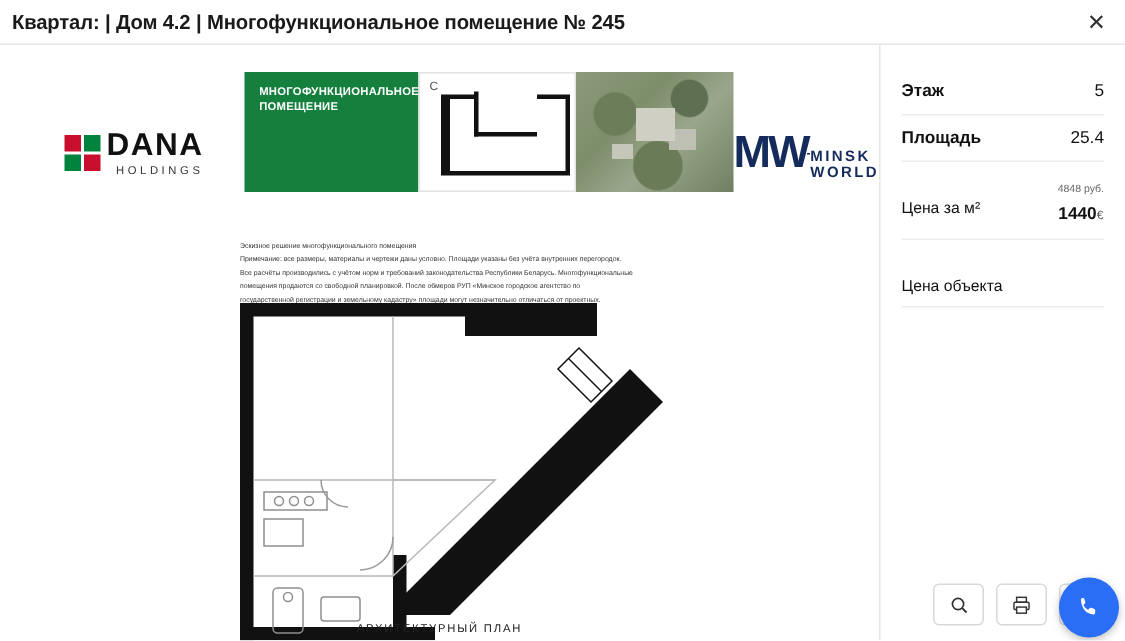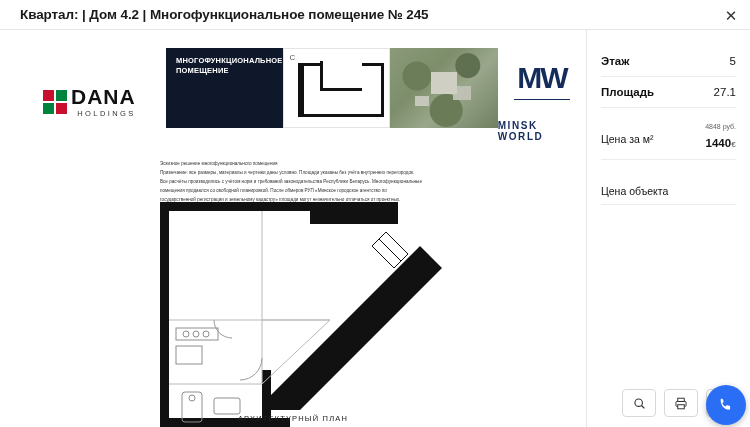--- a/index.html
+++ b/index.html
@@ -23,21 +23,21 @@
     width: 750px; height: 30px;
     background: #ffffff;
     border-bottom: 1px solid #e6e6e6;
     display: flex;
     align-items: center;
   }
   .header-title {
     font-size: 13.5px;
     font-weight: bold;
     color: #1a1a1a;
-    padding-left: 20px;
+    padding-left: 8px;
     white-space: nowrap;
     letter-spacing: -0.1px;
   }
   .close-btn {
     position: absolute;
     right: 8px; top: 4px;
     width: 22px; height: 22px;
     display: flex; align-items: center; justify-content: center;
     cursor: pointer;
     color: #333;
@@ -84,21 +84,21 @@
     font-size: 21px; font-weight: bold; letter-spacing: 1px; color: #111;
   }
   .dana-sub {
     font-size: 7.5px; letter-spacing: 2.4px; color: #333; margin-top: 3px;
     text-align: right;
   }
 
   
   .tile-blue {
     width: 118px; height: 80px;
-    background: #0f172a;
+    background: #15803d;
     color: #ffffff;
     padding: 8px 0 0 10px;
     font-size: 7.5px;
     font-weight: bold;
     line-height: 1.35;
     letter-spacing: 0.2px;
   }
 
   
   .tile-plan {
@@ -143,21 +143,21 @@
     content: "";
     position: absolute; left: 38%; top: 30%;
     width: 26px; height: 22px;
     background: #cfcfc4;
     box-shadow: 18px 10px 0 -4px #bfc0b4, -22px 18px 0 -6px #c6c7bb;
   }
 
   
   .logo-mw {
     width: 97px; height: 108px;
-    display: flex; flex-direction: column;
+    display: flex; flex-direction: row;
     align-items: center; justify-content: center;
     color: #142b5c;
   }
   .mw-mark {
     font-size: 30px; font-weight: bold; letter-spacing: -2px;
     line-height: 1;
   }
   .mw-rule { width: 56px; height: 1px; background: #142b5c; margin: 6px 0 5px; }
   .mw-name { font-size: 10px; letter-spacing: 1.6px; font-weight: bold; margin-top: 15px; }
 
@@ -358,21 +358,21 @@
 
   <div class="sidebar">
 
     <div class="row">
       <span class="k">Этаж</span>
       <span class="v">5</span>
     </div>
 
     <div class="row">
       <span class="k">Площадь</span>
-      <span class="v">27.1</span>
+      <span class="v">25.4</span>
     </div>
 
 
     <div class="price-row">
       <span class="k">Цена за м²</span>
       <span class="price-vals">
         <span class="price-rub">4848 руб.</span><br>
         <span class="price-eur"><span>1440</span><span class="cur">€</span></span>
       </span>
     </div>

